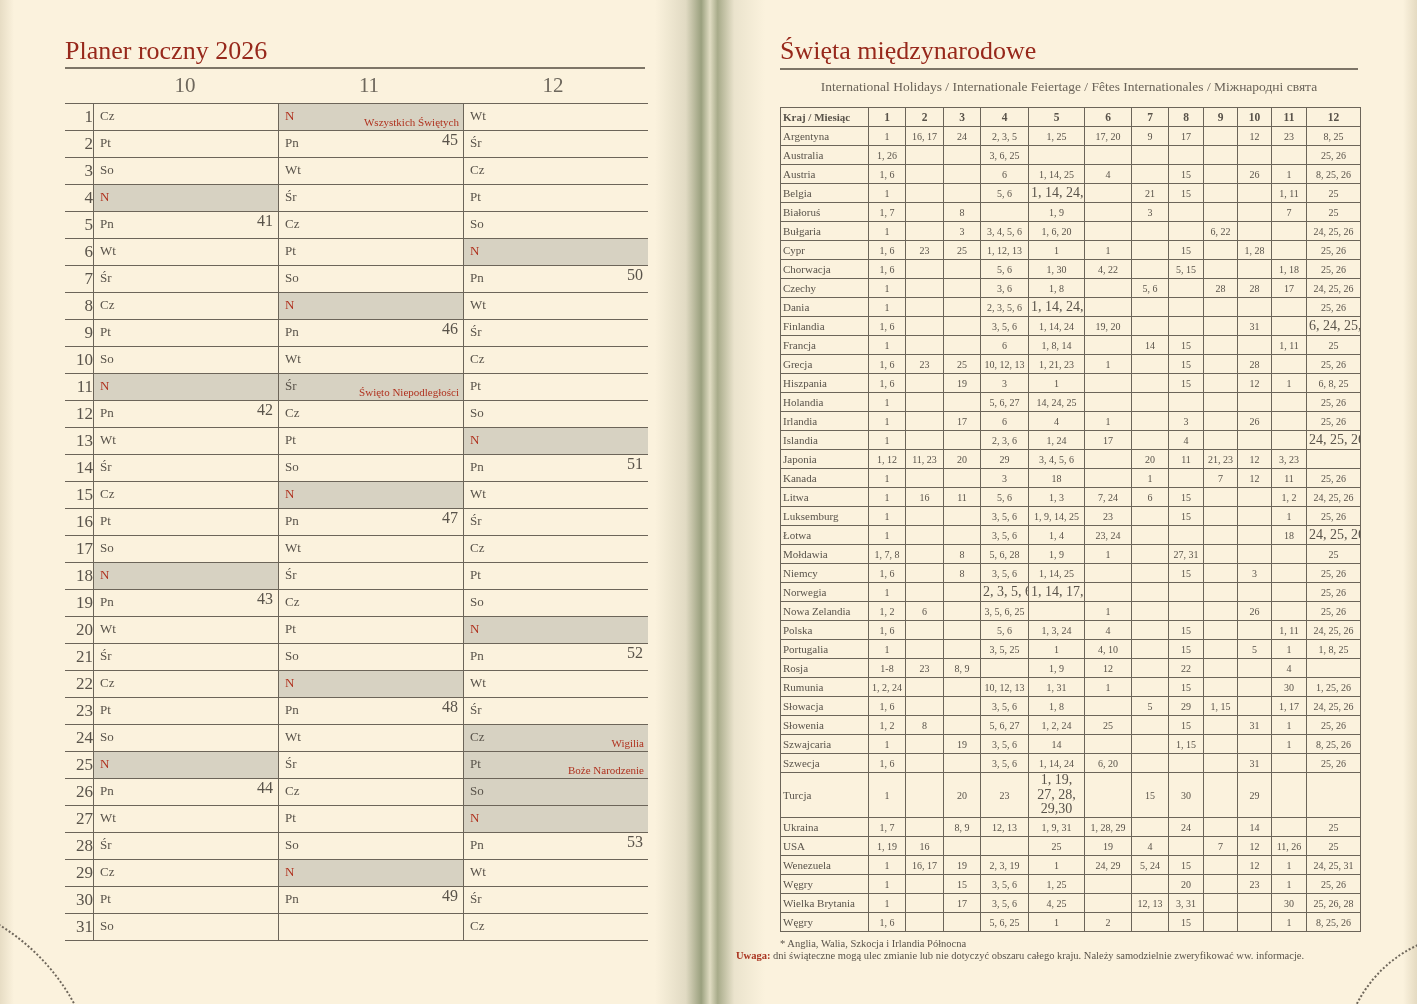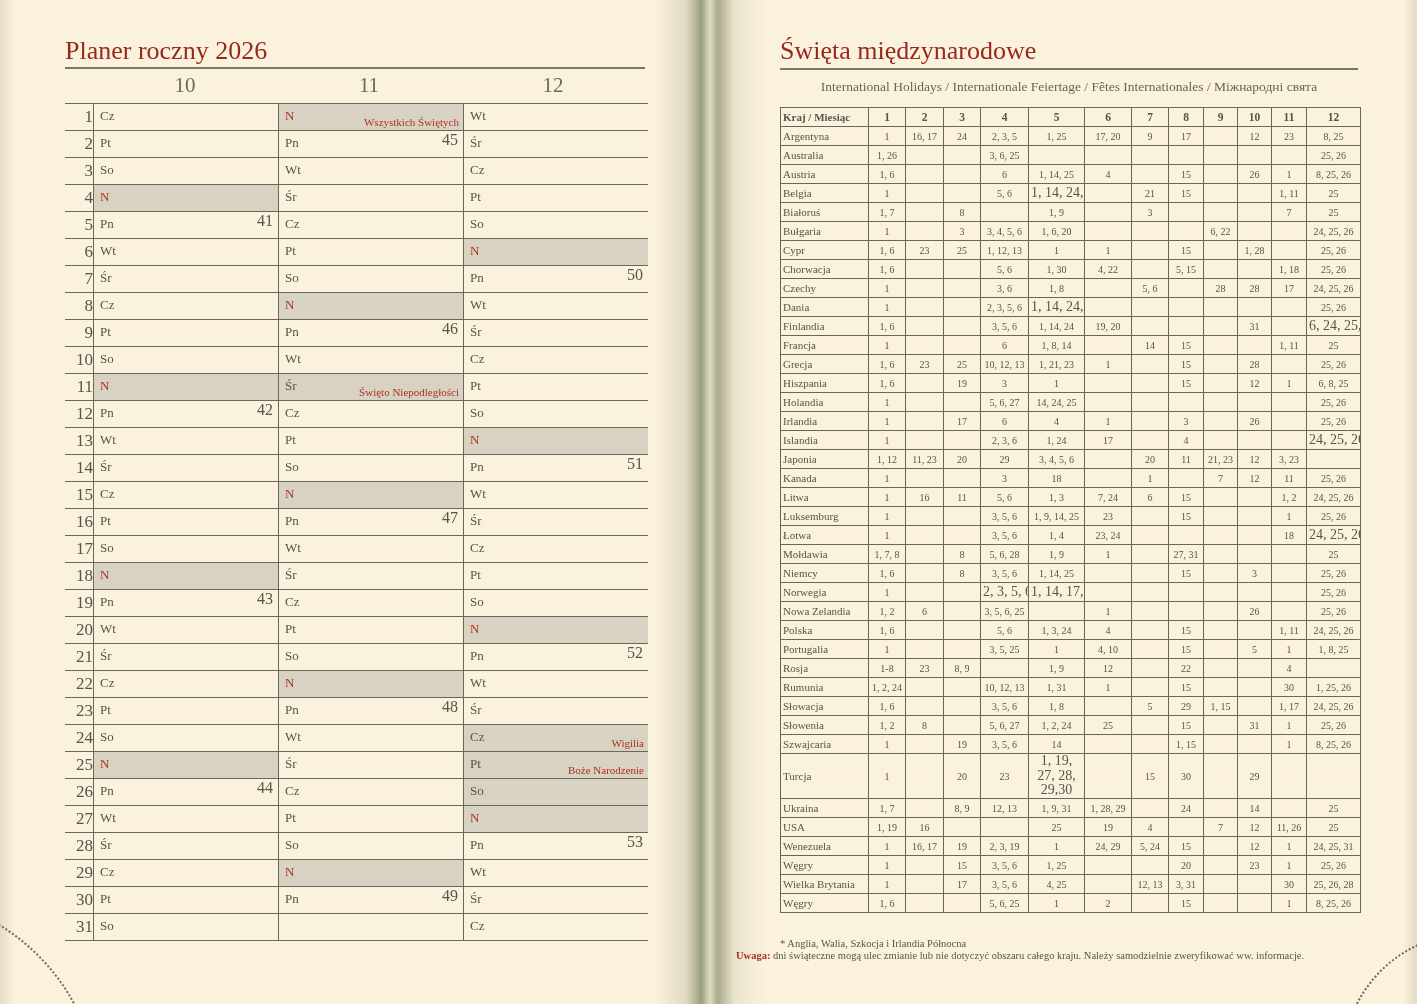--- a/index.html
+++ b/index.html
@@ -1009,20 +1009,35 @@
           <td>14</td>
           <td></td>
           <td></td>
           <td>1, 15</td>
           <td></td>
           <td></td>
           <td>1</td>
           <td>8, 25, 26</td>
         </tr>
         <tr>
+          <td class="country">Szwecja</td>
+          <td>1, 6</td>
+          <td></td>
+          <td></td>
+          <td>3, 5, 6</td>
+          <td>1, 14, 24</td>
+          <td>6, 20</td>
+          <td></td>
+          <td></td>
+          <td></td>
+          <td>31</td>
+          <td></td>
+          <td>25, 26</td>
+        </tr>
+        <tr>
           <td class="country">Turcja</td>
           <td>1</td>
           <td></td>
           <td>20</td>
           <td>23</td>
           <td class="xlong">1, 19, 27, 28, 29,30</td>
           <td></td>
           <td>15</td>
           <td>30</td>
           <td></td>

